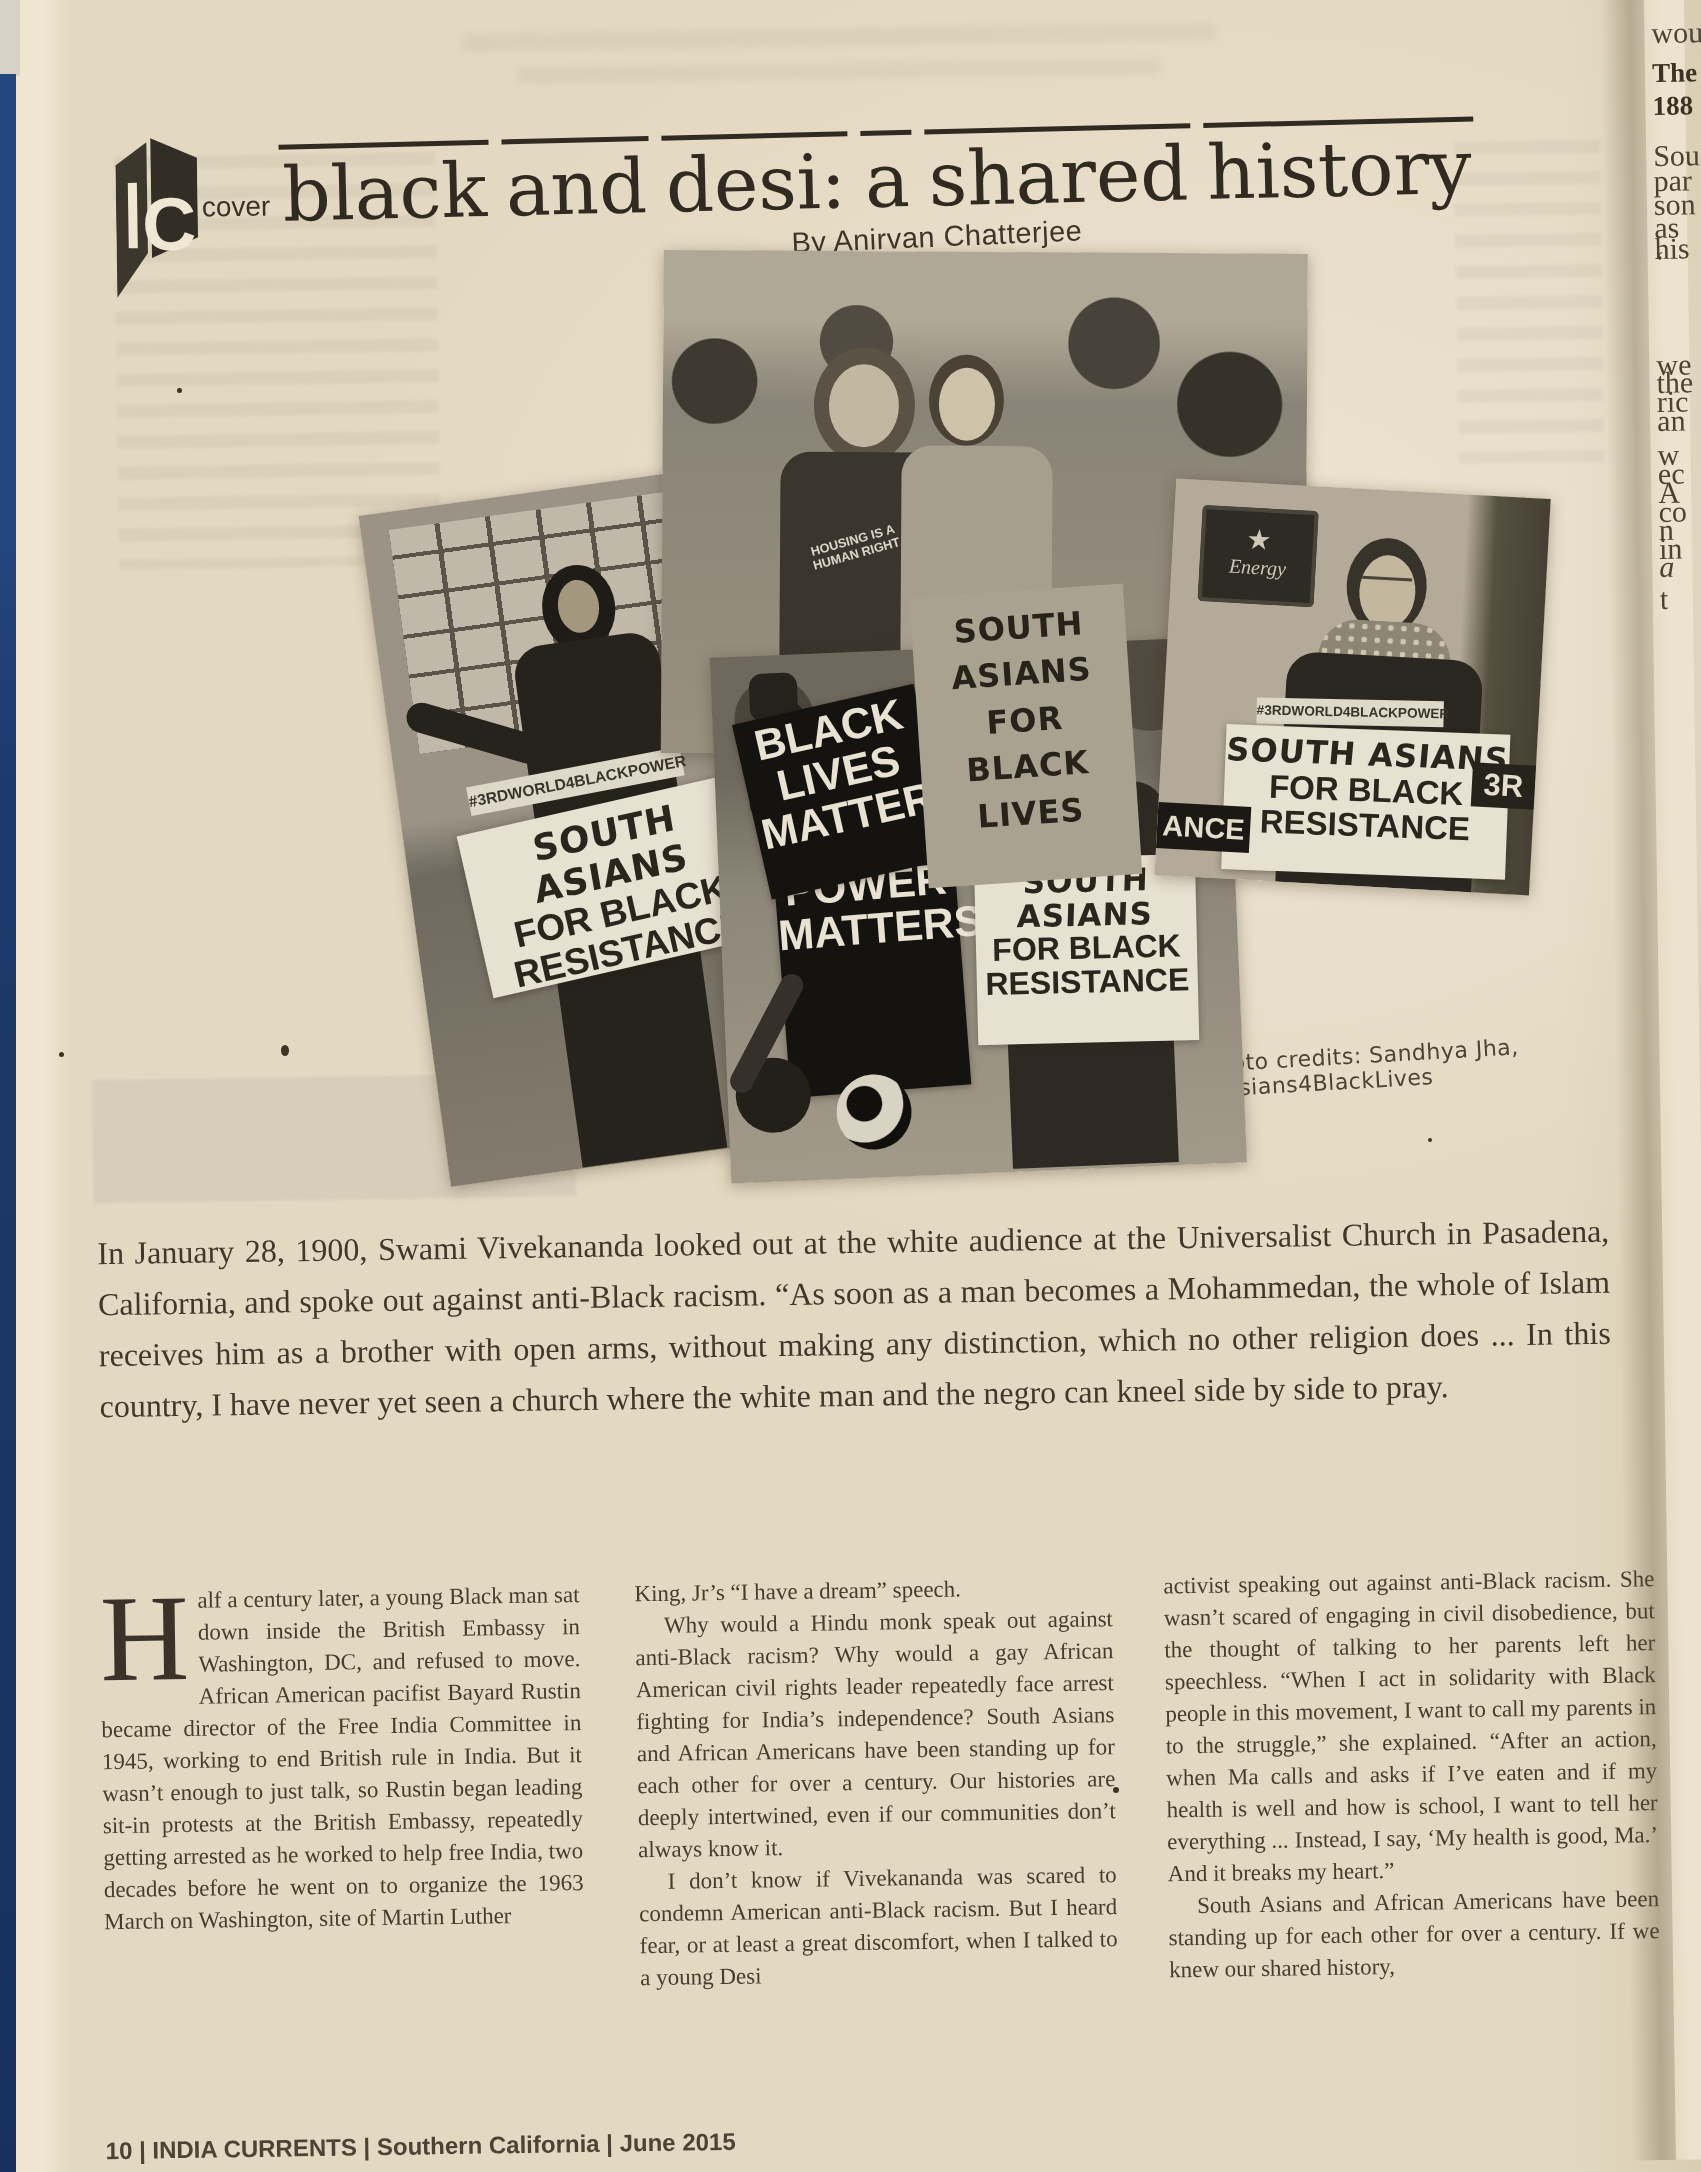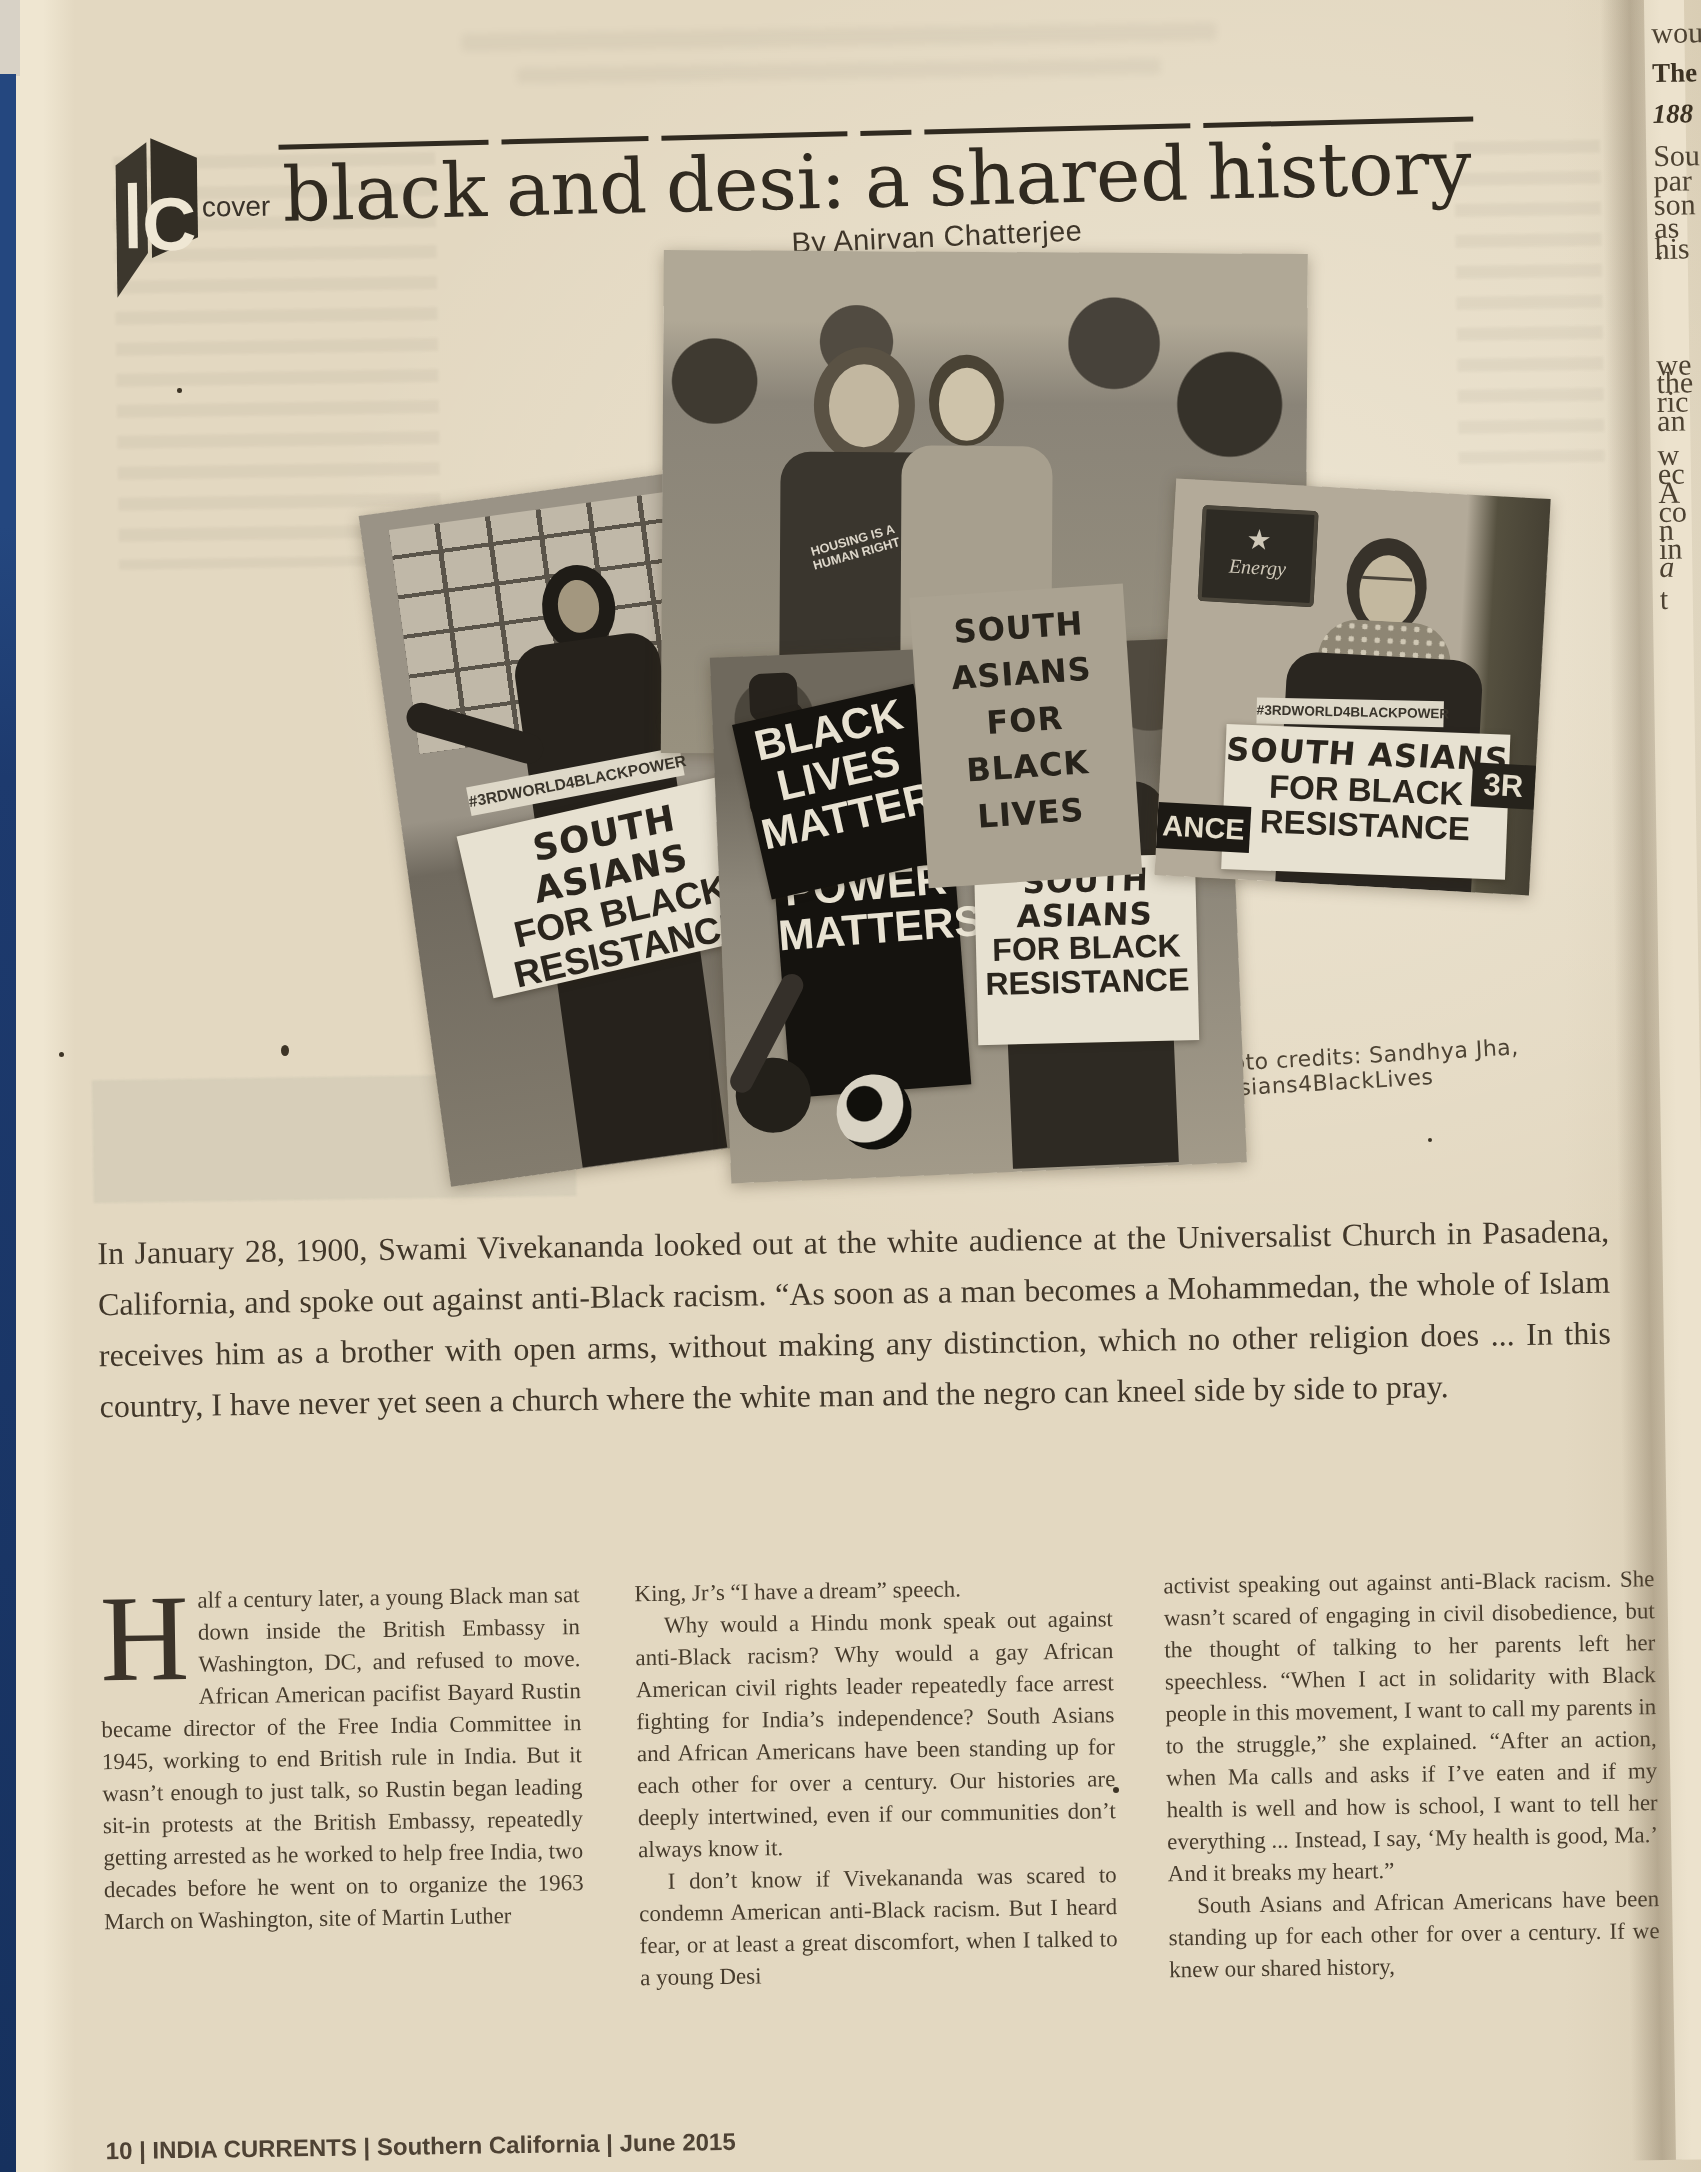--- a/index.html
+++ b/index.html
@@ -194,21 +194,21 @@
       <p>activist speaking out against anti-Black racism. She wasn’t scared of engaging in civil disobedience, but the thought of talking to her parents left her speechless. “When I act in solidarity with Black people in this movement, I want to call my parents in to the struggle,” she explained. “After an action, when Ma calls and asks if I’ve eaten and if my health is well and how is school, I want to tell her everything ... Instead, I say, ‘My health is good, Ma.’ And it breaks my heart.”</p>
       <p class="ind">South Asians and African Americans have been standing up for each other for over a century. If we knew our shared history,</p>
     </div>
 
     <div class="abs footer">10 | INDIA CURRENTS | Southern California | June 2015</div>
 
     <div class="abs gutter-shadow"></div>
     <div class="abs next-page">
       <span class="frag" style="top:28px;">wou</span>
       <span class="frag frag-bold" style="top:70px;">The</span>
-      <span class="frag frag-bold" style="top:111px;font-style:italic;">188</span>
+      <span class="frag frag-bold" style="top:103px;">188</span>
       <span class="frag" style="top:151px;">Sou</span>
       <span class="frag" style="top:176px;text-align:right;">par</span>
       <span class="frag" style="top:200px;">son</span>
       <span class="frag" style="top:223px;">as ‘</span>
       <span class="frag" style="top:244px;">his</span>
       <span class="frag" style="top:360px;">we</span>
       <span class="frag" style="top:378px;">the</span>
       <span class="frag" style="top:397px;">ric</span>
       <span class="frag" style="top:416px;">an</span>
       <span class="frag" style="top:450px;">w</span>

